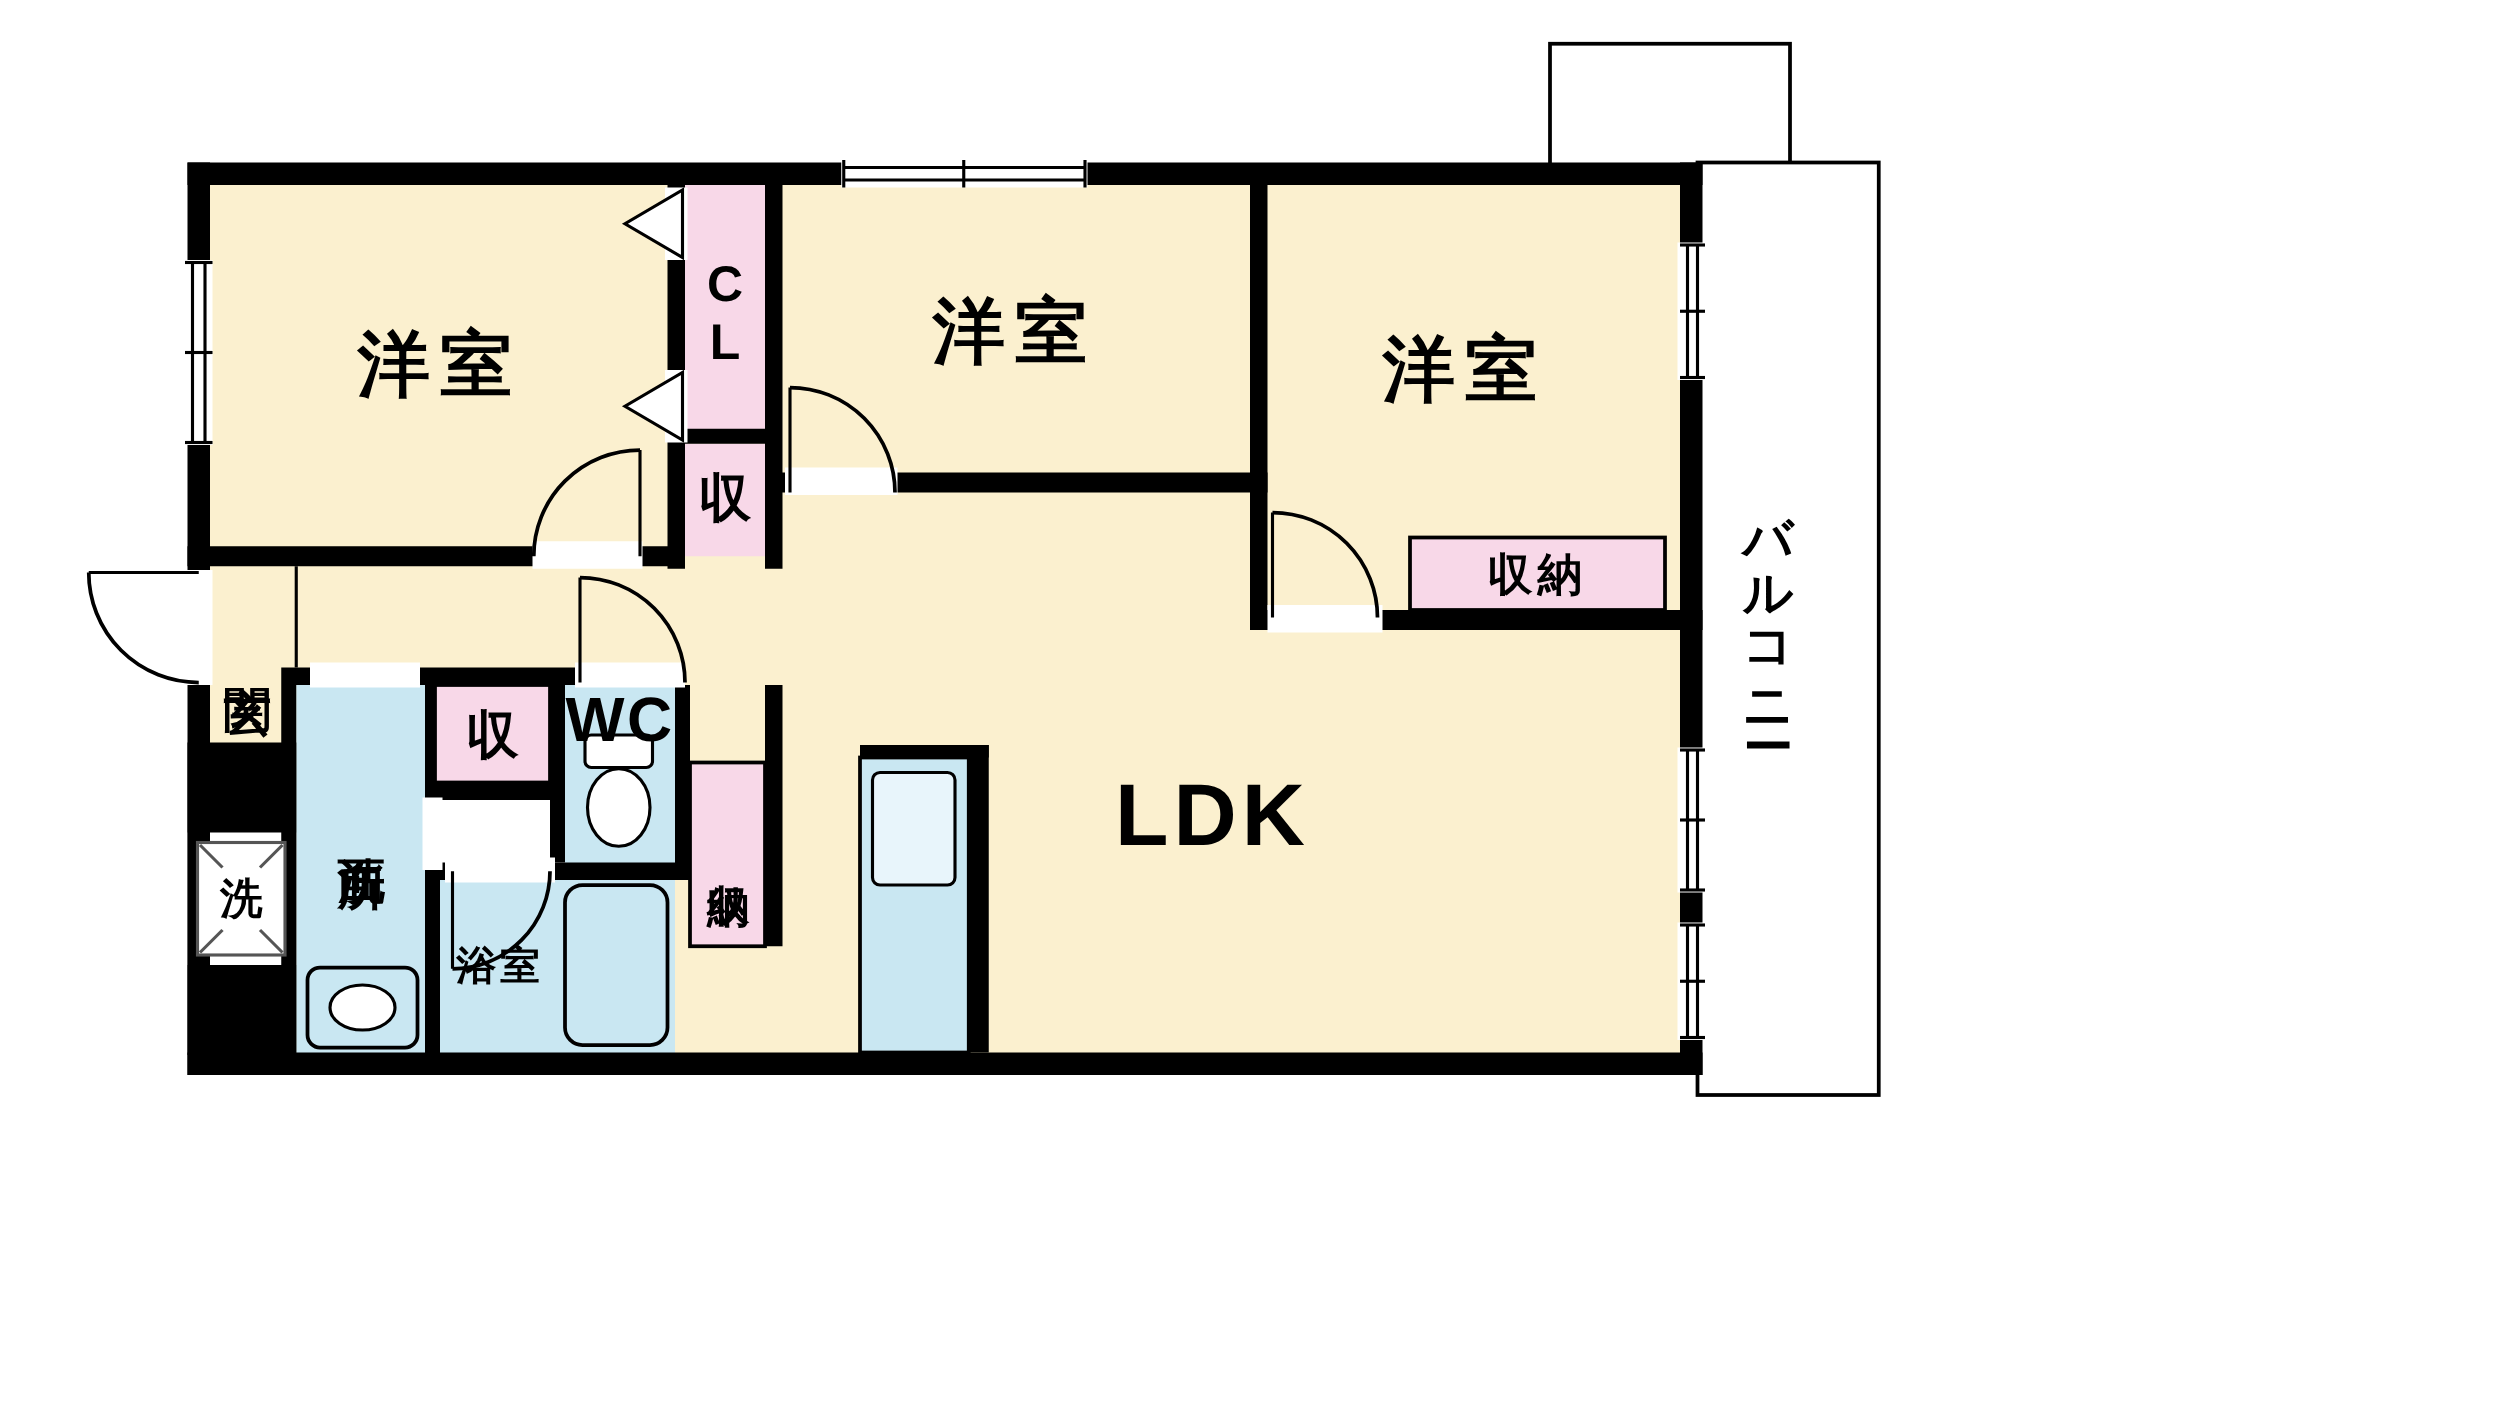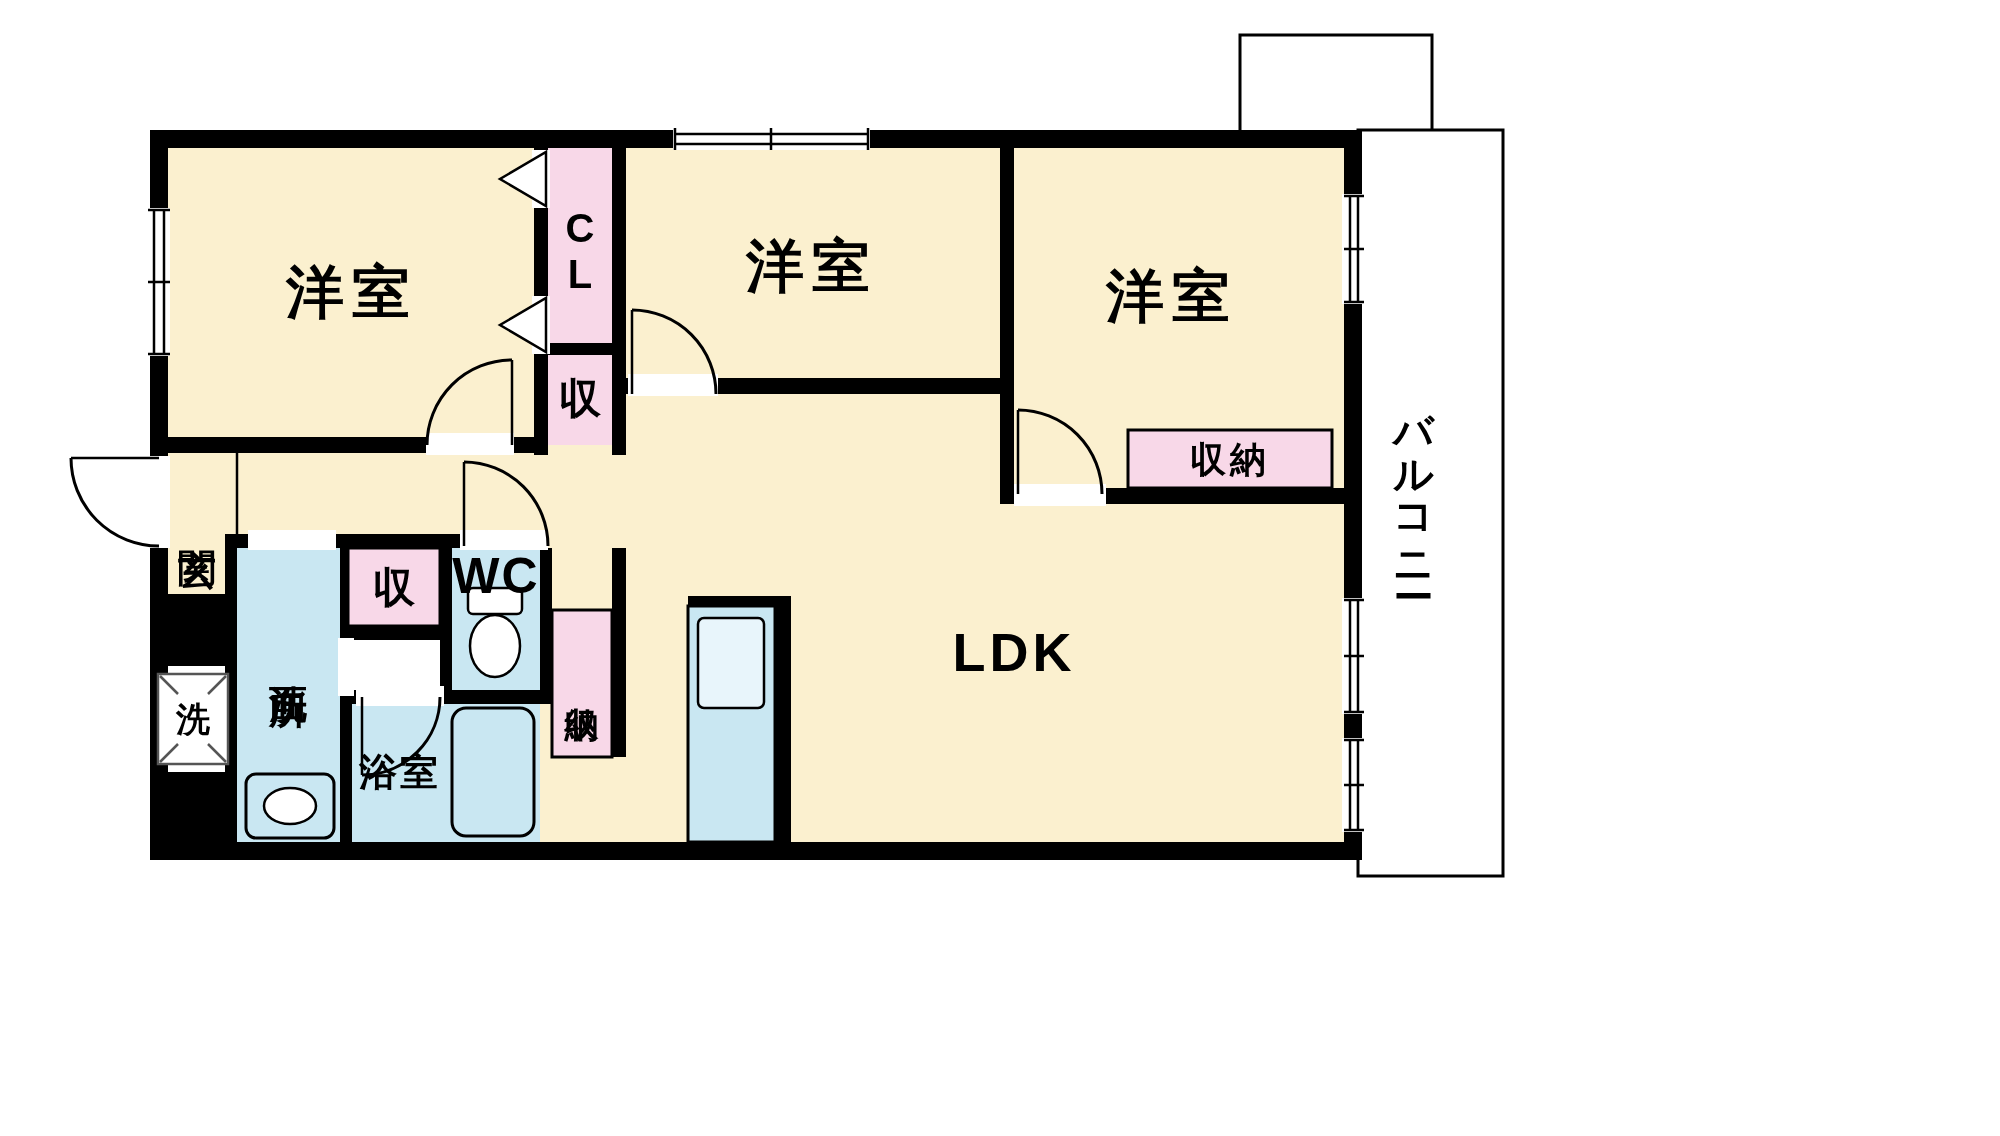--- a/index.html
+++ b/index.html
@@ -193,23 +193,23 @@
       </g>
     </g>
   </svg>
 
   <div class="label" style="left:352px;top:292px;font-size:58px;letter-spacing:8px">洋室</div>
   <div class="label" style="left:812px;top:266px;font-size:58px;letter-spacing:8px">洋室</div>
   <div class="label" style="left:1172px;top:296px;font-size:58px;letter-spacing:8px">洋室</div>
   <div class="label vtext" style="left:580px;top:252px;font-size:40px">CL</div>
   <div class="label" style="left:580px;top:399px;font-size:42px">収</div>
   <div class="label" style="left:1230px;top:460px;font-size:36px;letter-spacing:4px">収納</div>
-  <div class="label" style="left:1014px;top:652px;font-size:54px;letter-spacing:4px">LDK</div>
+  <div class="label" style="left:970px;top:652px;font-size:70px;letter-spacing:4px">LDK</div>
   <div class="label vtext" style="left:197px;top:520px;font-size:38px">玄関</div>
   <div class="label vtext" style="left:288px;top:658px;font-size:38px">洗面所</div>
   <div class="label" style="left:394px;top:588px;font-size:42px">収</div>
   <div class="label" style="left:496px;top:576px;font-size:50px;letter-spacing:2px">WC</div>
   <div class="label vtext" style="left:582px;top:682px;font-size:34px">収納</div>
-  <div class="label" style="left:400px;top:772px;font-size:38px;letter-spacing:3px">浴室</div>
+  <div class="label" style="left:400px;top:772px;font-size:32px;letter-spacing:3px">浴室</div>
   <div class="label" style="left:193px;top:719px;font-size:34px">洗</div>
   <div class="label vtext" style="left:1414px;top:482px;font-size:40px">バルコニー</div>
 
 </div>
 
 </body></html>

